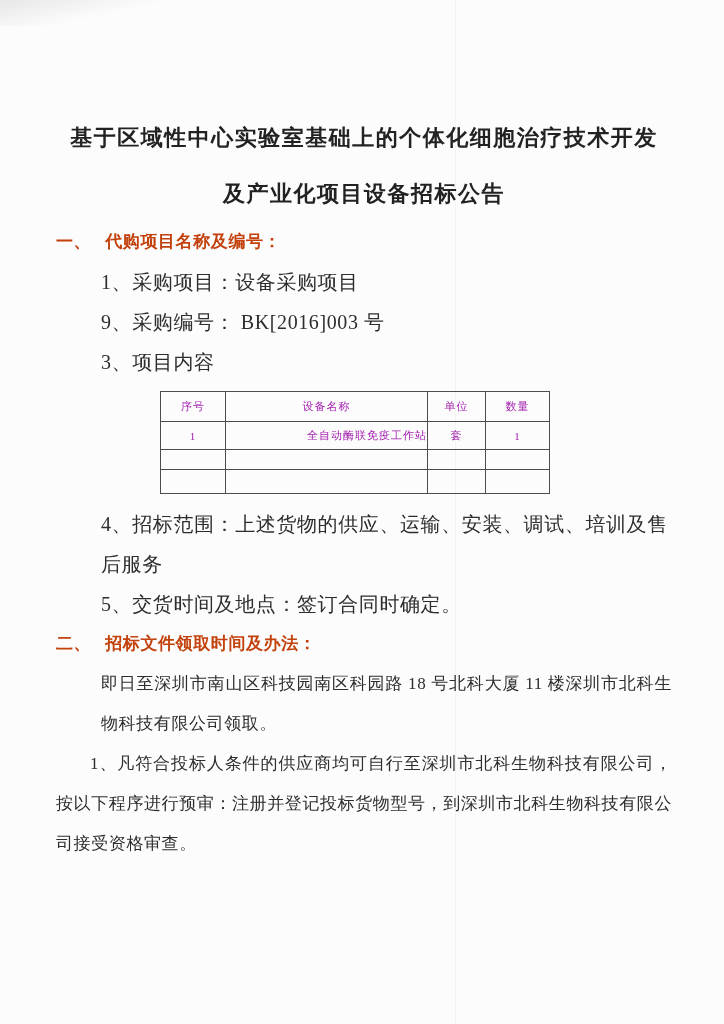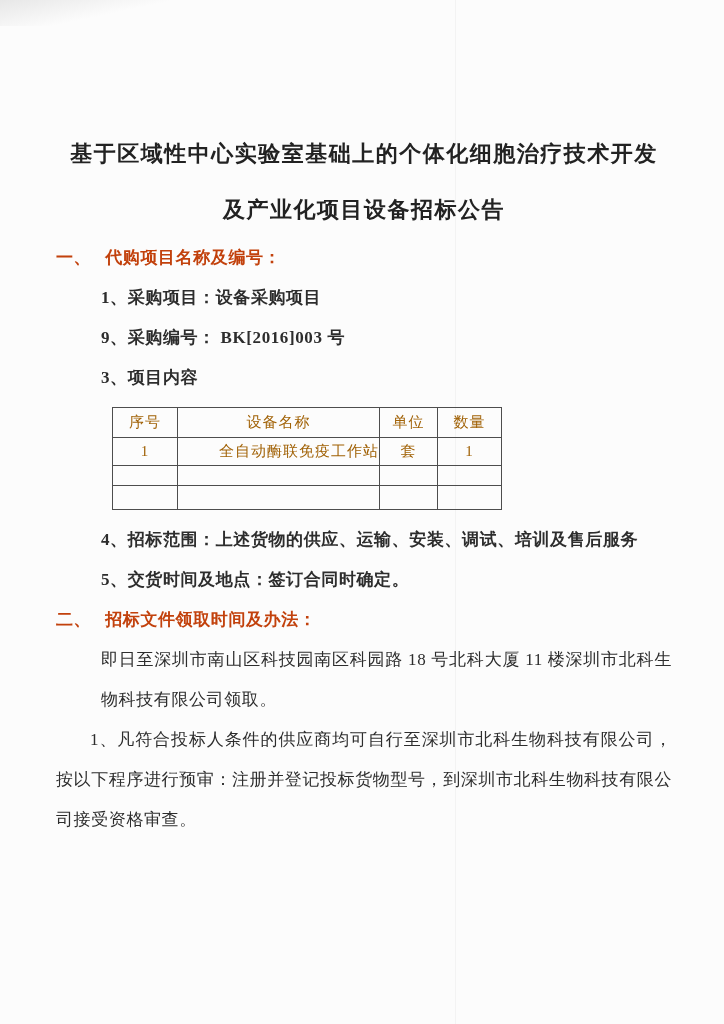--- a/index.html
+++ b/index.html
@@ -28,21 +28,21 @@
     position: absolute;
     top: 0; left: 455px;
     width: 1px; height: 100%;
     background: rgba(0,0,0,0.035);
     pointer-events: none;
   }
   .content {
     position: absolute;
     left: 56px;
     right: 52px;
-    top: 16px;
+    top: 0;
   }
   .doc-title {
     margin: 110px 0 0 0;
     text-align: center;
     font-size: 22px;
     font-weight: 700;
     letter-spacing: 1.5px;
     line-height: 56px;
     color: #222222;
   }
@@ -63,38 +63,37 @@
     font-weight: 700;
     line-height: 40px;
     letter-spacing: 0.6px;
     color: #c2410c;
   }
   .sec-num {
     margin-right: 14px;
   }
   .item {
     margin-left: 45px;
-    font-size: 17px;
+    font-size: 20px;
     line-height: 40px;
     letter-spacing: 0.6px;
-    font-weight: bold;
   }
   .indent-block {
     margin-left: 45px;
   }
   .hang-indent {
     text-indent: 2em;
   }
   table.equipment {
     border-collapse: collapse;
     table-layout: fixed;
-    margin: 9px 0 10px 56px;
+    margin: 9px 0 10px 104px;
     width: 389px;
-    font-size: 15px;
-    color: #a16207;
+    font-size: 11px;
+    color: #a21caf;
   }
   table.equipment td, table.equipment th {
     border: 1px solid #4d4d4d;
     padding: 0;
     text-align: center;
     font-weight: 400;
     letter-spacing: 1px;
     overflow: hidden;
     white-space: nowrap;
   }

